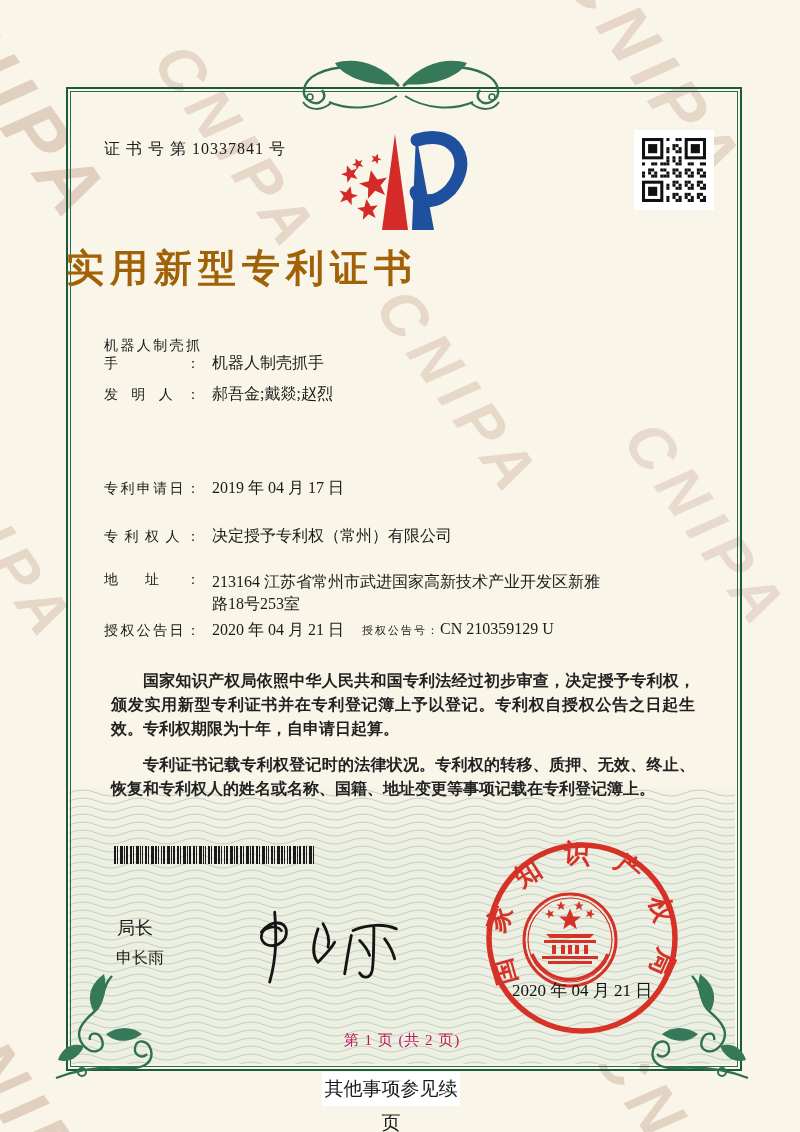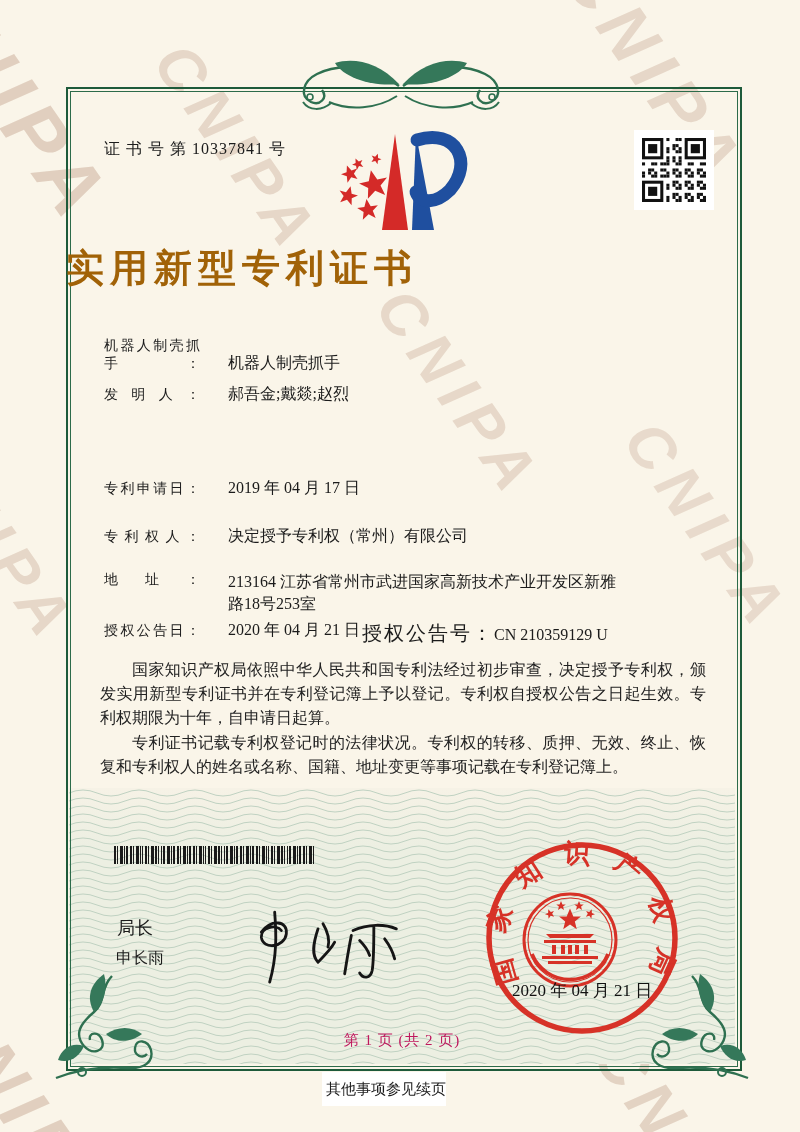--- a/index.html
+++ b/index.html
@@ -20,35 +20,35 @@
   .content{position:absolute;z-index:5;}
   .cert-no{left:104px;top:139px;font-size:16px;letter-spacing:1px;}
   .logo{left:328px;top:128px;}
   .qrbox{left:634px;top:130px;width:80px;height:80px;background:#ffffff;}
   .qr{left:642px;top:138px;}
   .title{left:66px;top:243px;width:672px;text-align:left;font-size:38px;font-weight:700;
          letter-spacing:6px;color:#a16207;}
   .frow{left:104px;width:612px;height:24px;font-size:16px;}
   .flabel{display:inline-block;width:96px;font-size:14px;text-align:justify;text-align-last:justify;
           vertical-align:baseline;}
-  .fvalue{margin-left:28px;}
+  .fvalue{margin-left:12px;}
   .addr-row .fvalue{display:inline-block;width:400px;vertical-align:top;line-height:22px;}
   .addr-row{height:48px;}
   .grant2{position:absolute;left:258px;top:0;}
   .paras{left:100px;top:658px;width:606px;font-size:16px;line-height:24.2px;text-align:justify;color:#222;}
-  .paras p{margin:0;text-indent:2em;}
+  .paras p{margin:11px;text-indent:2em;font-weight:bold;}
   .barcode{left:114px;top:846px;}
   .director-title{left:117px;top:916px;font-size:18px;}
   .director-name{left:116px;top:948px;font-size:16px;}
   .sig{left:238px;top:903px;}
   .seal{left:480px;top:836px;z-index:6;}
   .seal-date{left:478px;top:979px;width:208px;text-align:center;font-size:17px;color:#111;z-index:7;}
   .pagenum{left:66px;top:1031px;width:672px;text-align:center;font-size:15px;letter-spacing:1px;color:#be185d;}
-  .notebox{left:322px;top:1072px;width:124px;height:34px;background:#ffffff;text-align:right;
-           line-height:34px;font-size:15px;z-index:5;}
+  .notebox{left:322px;top:1072px;width:138px;height:34px;background:#ffffff;text-align:center;
+           line-height:34px;font-size:19px;z-index:5;}
 </style>
 </head>
 <body>
 
 <div class="page">
 
   <svg width="0" height="0" style="position:absolute">
     <defs>
       <path id="star" d="M0,-10 L2.9,-3.1 L9.5,-3.1 L4.2,1.2 L5.9,8.1 L0,3.9 L-5.9,8.1 L-4.2,1.2 L-9.5,-3.1 L-2.9,-3.1 Z"></path>
       <g id="cornerFlourish">
@@ -277,21 +277,21 @@
   </div>
   <div class="content frow" style="top:526px">
     <span class="flabel">专利权人：</span><span class="fvalue">决定授予专利权（常州）有限公司</span>
   </div>
   <div class="content frow addr-row" style="top:571px">
     <span class="flabel" style="vertical-align:top">地址：</span><span class="fvalue">213164 江苏省常州市武进国家高新技术产业开发区新雅路18号253室</span>
   </div>
   <div class="content frow" style="top:620px;position:absolute">
     <span class="flabel">授权公告日：</span><span class="fvalue">2020 年 04 月 21 日</span>
     <span class="grant2">
-      <span style="font-size:20px;letter-spacing:2px">授权公告号：</span><span>CN 210359129 U</span>
+      <span style="font-size:11px;letter-spacing:2px">授权公告号：</span><span>CN 210359129 U</span>
     </span>
   </div>
 
   <div class="content paras">
     <p>国家知识产权局依照中华人民共和国专利法经过初步审查，决定授予专利权，颁发实用新型专利证书并在专利登记簿上予以登记。专利权自授权公告之日起生效。专利权期限为十年，自申请日起算。</p>
     <p>专利证书记载专利权登记时的法律状况。专利权的转移、质押、无效、终止、恢复和专利权人的姓名或名称、国籍、地址变更等事项记载在专利登记簿上。</p>
   </div>
 
   <svg id="barcode-svg" class="content barcode" width="204" height="18">
       <rect x="0" y="0" width="2" height="18" fill="#1a1a1a"></rect>

